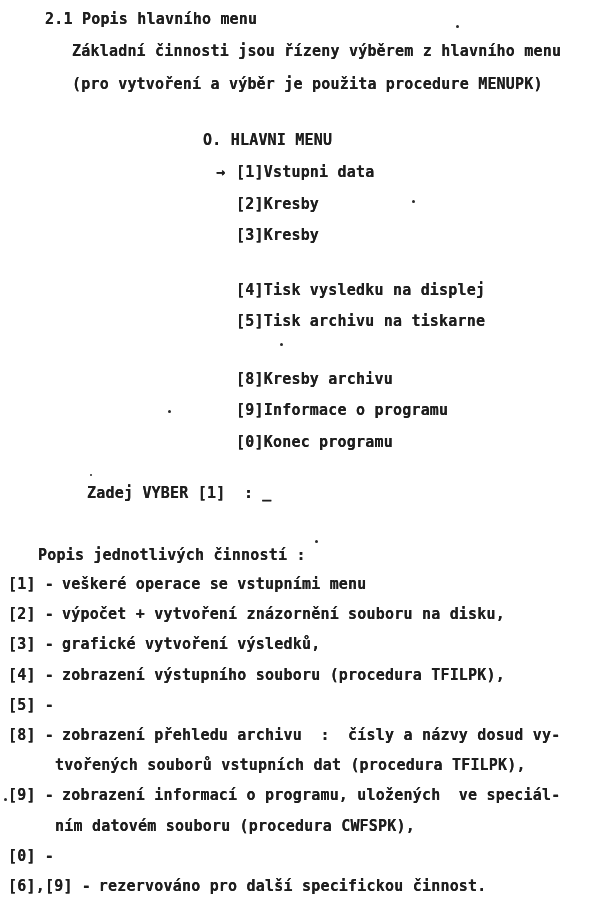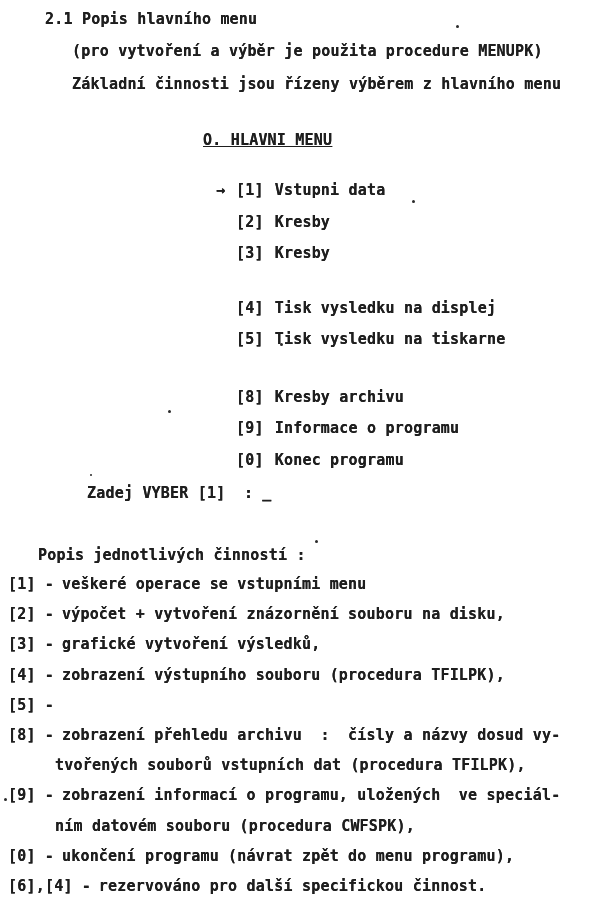--- a/index.html
+++ b/index.html
@@ -22,25 +22,25 @@
   .abs { position: absolute; }
   .pre { white-space: pre; }
 
   
   #section-heading { left: 45px; top: 10px; }
   #intro { left: 72px; top: 42px; }
   #intro .line { height: 32.5px; }
 
   
   #menu { left: 203px; top: 131px; }
-  .m-title { margin-bottom: 28px; height: 22px; text-decoration: underline; }
+  .m-title { margin-bottom: 10px; height: 22px; }
   .m-row { height: 31.5px; display: flex; align-items: flex-start; }
   .m-arrow { display: inline-block; width: 20px; margin-left: 13px; }
   .m-key { display: inline-block; }
-  .m-label { display: inline-block; margin-left: 11px; }
+  .m-label { display: inline-block; }
   .m-group2 { margin-top: 23px; }
   .m-group3 { margin-top: 26px; }
 
   
   #prompt { left: 87px; top: 484px; }
   #prompt .cursor { margin-left: 9px; }
 
   
   #desc-heading { left: 38px; top: 546px; }
   #desc-list { left: 8px; top: 575px; width: 590px; }
@@ -55,22 +55,22 @@
     background: #2a2a2a;
     border-radius: 50%;
   }
 </style>
 </head>
 <body>
 
 <div class="abs pre" id="section-heading">2.1 Popis hlavního menu</div>
 
 <div class="abs" id="intro">
+  <div class="line pre">Základní činnosti jsou řízeny výběrem z hlavního menu</div>
   <div class="line pre">(pro vytvoření a výběr je použita procedure MENUPK)</div>
-  <div class="line pre">Základní činnosti jsou řízeny výběrem z hlavního menu</div>
 </div>
 
 <div class="abs" id="menu">
   <div class="m-title pre">O. HLAVNI MENU</div>
 
   <div>
     <div class="m-row">
       <span class="m-arrow">→</span>
       <span class="m-key pre">[1]</span>
       <span class="m-label pre">Vstupni data</span>
@@ -89,21 +89,21 @@
 
   <div class="m-group2">
     <div class="m-row">
       <span class="m-arrow"></span>
       <span class="m-key pre">[4]</span>
       <span class="m-label pre">Tisk vysledku na displej</span>
     </div>
     <div class="m-row">
       <span class="m-arrow"></span>
       <span class="m-key pre">[5]</span>
-      <span class="m-label pre">Tisk vysledku na tiskarne</span>
+      <span class="m-label pre">Tisk archivu na tiskarne</span>
     </div>
   </div>
 
   <div class="m-group3">
     <div class="m-row">
       <span class="m-arrow"></span>
       <span class="m-key pre">[8]</span>
       <span class="m-label pre">Kresby archivu</span>
     </div>
     <div class="m-row">
@@ -181,27 +181,26 @@
         <span class="d-sep pre">-</span>
         <span class="pre">zobrazení informací o programu, uložených  ve speciál-</span>
     </div>
     <div class="d-line d-cont pre">ním datovém souboru (procedura CWFSPK),</div>
   </div>
 
   <div>
     <div class="d-line">
       <span class="d-key pre">[0]</span>
         <span class="d-sep pre">-</span>
-        <span class="pre">ukončení programu (návrat zpět do menu programu),</span>
-    </div>
-  </div>
-
-  <div>
-    <div class="d-line">
-      <span class="d-key pre">[6],[4]</span>
+    </div>
+  </div>
+
+  <div>
+    <div class="d-line">
+      <span class="d-key pre">[6],[9]</span>
         <span class="d-sep pre">-</span>
         <span class="pre">rezervováno pro další specifickou činnost.</span>
     </div>
   </div>
 
 </div>
 
 <div class="dot" style="left:456px; top:25px; width:3px; height:3px;"></div>
 <div class="dot" style="left:412px; top:200px; width:3px; height:3px;"></div>
 <div class="dot" style="left:280px; top:343px; width:3px; height:3px;"></div>

